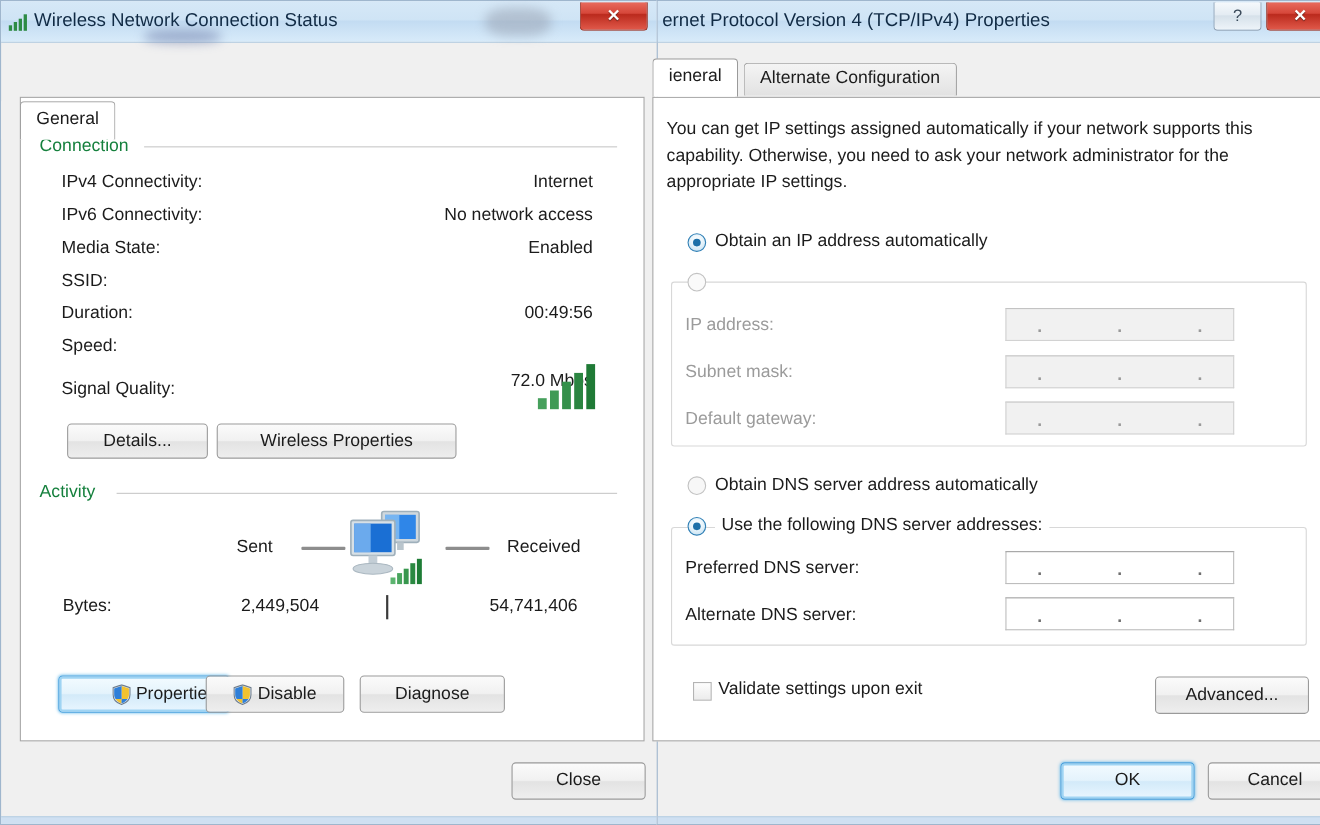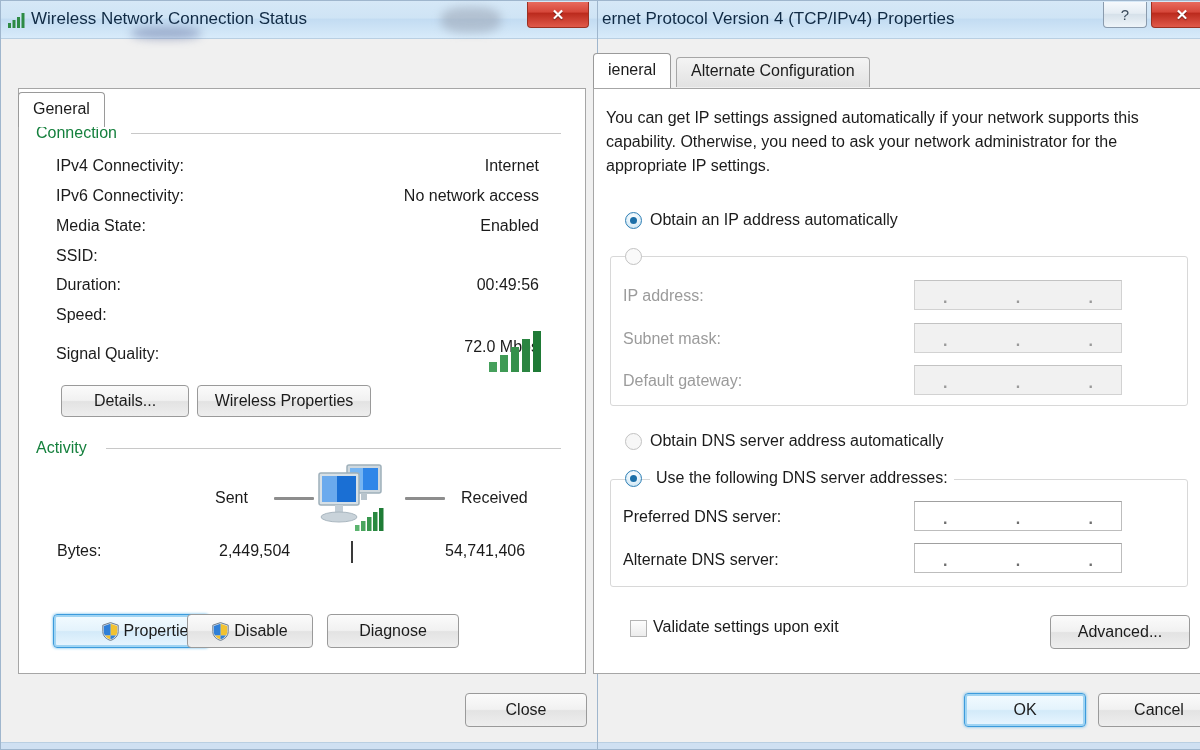--- a/index.html
+++ b/index.html
@@ -321,21 +321,21 @@
           <rect x="23" y="16" width="8" height="25" fill="#35904b"></rect>
           <rect x="34" y="8" width="8" height="33" fill="#2b8541"></rect>
           <rect x="45" y="0" width="8" height="41" fill="#1f7a36"></rect>
         </g>
       </svg>
     </div>
 
     <div class="btn" style="left:60px; top:384px; width:128px; height:32px;">
       <span>Details...</span>
     </div>
-    <div class="btn" style="left:196px; top:384px; width:174px; height:32px;">
+    <div class="btn" style="left:196px; top:384px; width:218px; height:32px;">
       <span>Wireless Properties</span>
     </div>
 
     <div class="gb-label" style="left:35px; top:438px;">Activity</div>
     <div class="gb-line" style="left:105px; top:447px; width:455px;"></div>
 
     <div class="row-label" style="left:214px; top:488px;">Sent</div>
     <div class="dash" style="left:273px; top:496px; width:40px;"></div>
 
     <div style="position:absolute; left:310px; top:458px;">

